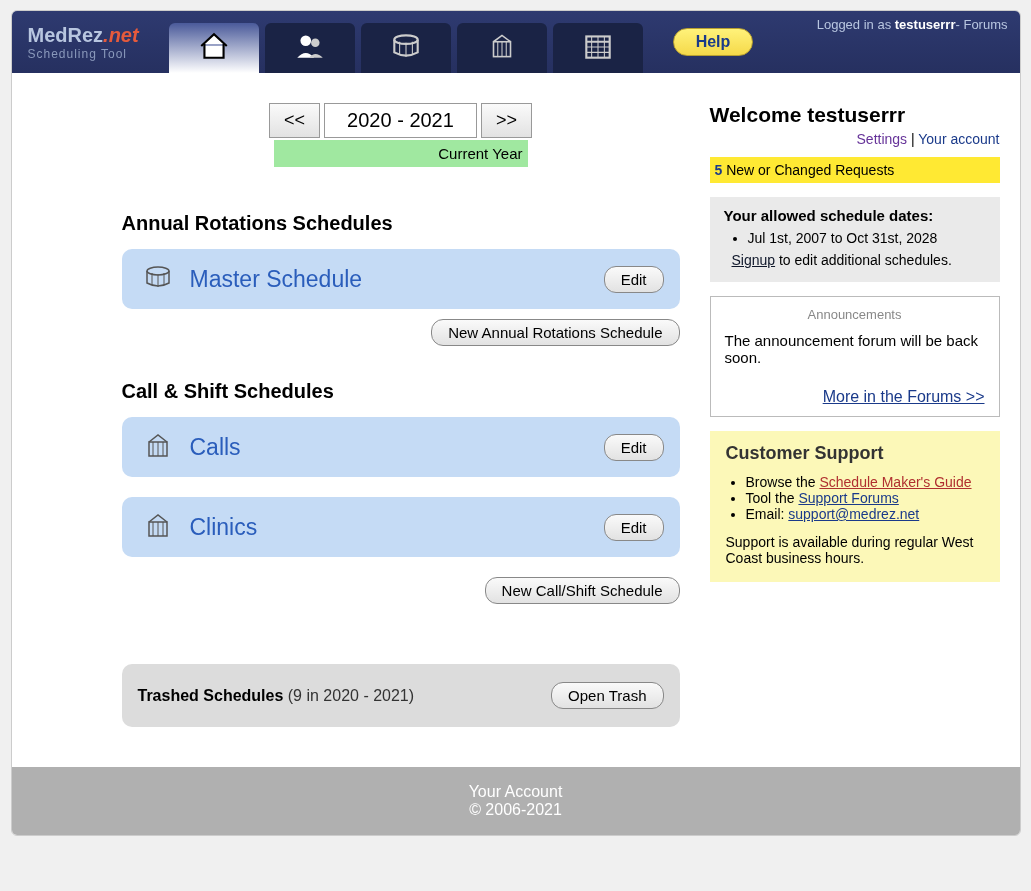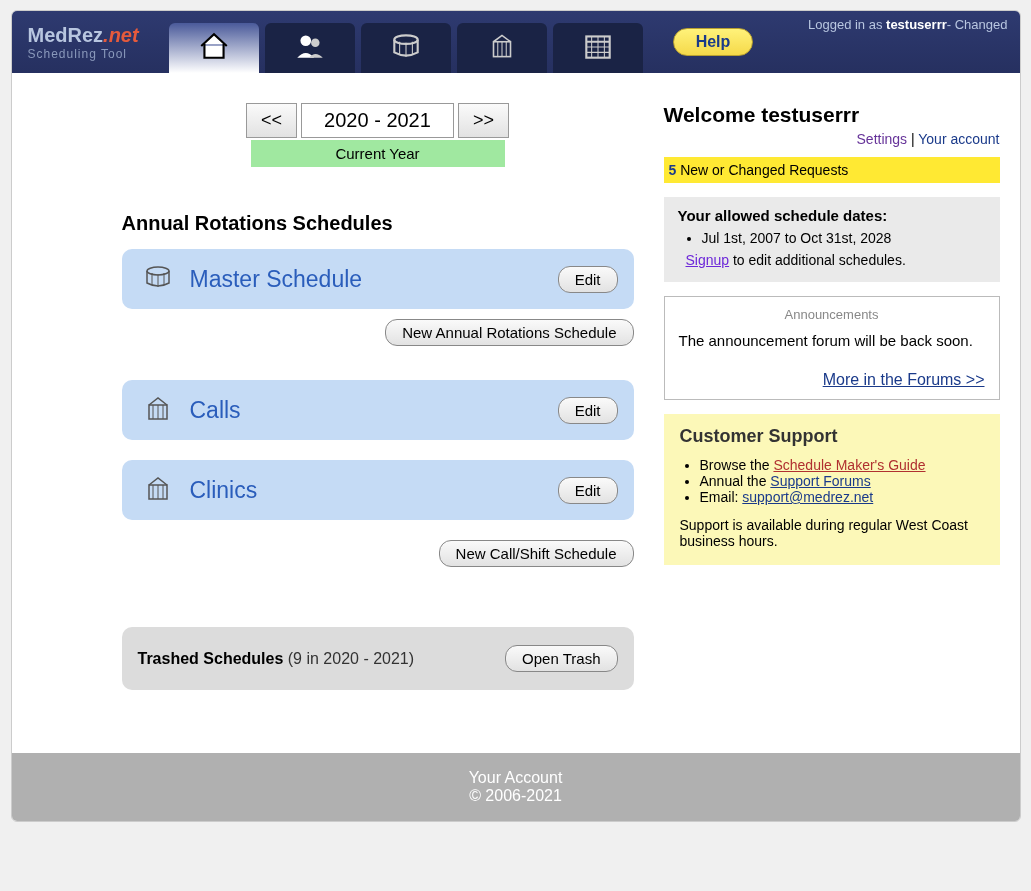--- a/index.html
+++ b/index.html
@@ -14,44 +14,44 @@
 .navtabs { display: flex; gap: 6px; margin-left: 30px; }
 .navtab { width: 90px; height: 50px; background: #1a2345; border-radius: 6px 6px 0 0; display: flex; align-items: center; justify-content: center; cursor: pointer; margin-top: 12px; }
 .navtab.active { background: linear-gradient(#4a5a9a, #fff); }
 .navtab svg { width: 34px; height: 34px; }
 .help-btn { margin-left: 30px; background: linear-gradient(#fff27a, #f5d94a); border: 1px solid #b8a030; border-radius: 14px; padding: 4px 22px; font-weight: bold; color: #1a3a8a; font-size: 16px; cursor: pointer; text-align: center; }
 .loginfo { position: absolute; right: 12px; top: 6px; color: #b8c6e0; font-size: 13px; }
 .loginfo b { color: #fff; }
 .loginfo a { color: #b8c6e0; text-decoration: none; cursor: pointer; }
 .content { display: flex; padding: 30px 20px 40px 20px; gap: 30px; min-height: 680px; }
 .main { flex: 1; padding-left: 90px; }
-.side { width: 336px; }
+.side { width: 290px; }
 .yearsel { display: flex; justify-content: center; gap: 4px; margin-bottom: 2px; }
 .yearsel button, .yearsel .yeardisp { border: 1px solid #999; background: linear-gradient(#fafafa,#e2e2e2); padding: 5px 14px; font-size: 18px; cursor: pointer; }
 .yearsel .yeardisp { background: #fff; cursor: default; padding: 5px 22px; font-size: 20px; }
-.curyear { background: #a0e8a0; text-align: center; padding: 5px; width: 254px; margin: 0 auto 45px; font-size: 15px; }
+.curyear { background: #a0e8a0; text-align: right; padding: 5px; width: 254px; margin: 0 auto 45px; font-size: 15px; }
 h2.sect { font-size: 20px; font-weight: bold; margin-bottom: 14px; }
 .schedcard { background: #c5dbf5; border-radius: 10px; padding: 12px 16px; display: flex; align-items: center; margin-bottom: 10px; }
 .schedcard .icon { width: 40px; text-align: center; }
 .schedcard .name { color: #2a5dbb; font-size: 23px; font-weight: 500; flex: 1; margin-left: 12px; cursor: pointer; }
 .schedcard button, .btn { border: 1px solid #888; background: linear-gradient(#fafafa,#e2e2e2); padding: 4px 16px; font-size: 15px; cursor: pointer; border-radius: 12px; }
 .newbtn-row { text-align: right; margin-bottom: 34px; }
 .trashbox { background: #dcdcdc; border-radius: 10px; padding: 18px 16px; display: flex; align-items: center; margin-top: 60px; }
 .trashbox .label { flex: 1; font-size: 16px; color: #333; }
 .trashbox .label b { color: #000; }
 .side h2 { font-size: 21px; margin-bottom: 4px; }
 .side .links { text-align: right; font-size: 14px; margin-bottom: 10px; }
 .side .links a { color: #1a3a8a; cursor: pointer; }
 .side .links a.purple { color: #663399; }
 .reqbanner { background: #ffe933; padding: 5px; font-size: 14px; margin-bottom: 14px; cursor: pointer; }
 .reqbanner b { color: #1a3a8a; }
 .datesbox { background: #eaeaea; padding: 10px 14px 14px; font-size: 14px; margin-bottom: 14px; }
 .datesbox .hd { font-weight: bold; font-size: 15px; margin-bottom: 6px; }
 .datesbox ul { list-style: disc; margin-left: 24px; }
-.datesbox a { color: #6d28d9; text-decoration: underline; cursor: pointer; }
+.datesbox a { color: #0f172a; text-decoration: underline; cursor: pointer; }
 .annbox { border: 1px solid #bbb; padding: 10px 14px; font-size: 15px; margin-bottom: 14px; }
 .annbox .hd { text-align: center; color: #888; font-size: 13px; margin-bottom: 10px; }
 .annbox .more { text-align: right; margin-top: 22px; }
 .annbox .more a { color: #1a3a8a; text-decoration: underline; font-size: 16px; cursor: pointer; }
 .suppbox { background: #fcf8b8; padding: 12px 16px 16px; font-size: 14px; }
 .suppbox h3 { font-size: 18px; color: #333; margin-bottom: 10px; }
 .suppbox ul { list-style: disc; margin-left: 20px; margin-bottom: 12px; }
 .suppbox a { color: #1a3a8a; text-decoration: underline; cursor: pointer; }
 .suppbox a.red { color: #b03030; }
 .footer { background: #b0b0b0; color: #fff; text-align: center; padding: 16px; font-size: 16px; }
@@ -107,21 +107,21 @@
                 <line x1="16" y1="7" x2="16" y2="27"></line>
                 <line x1="22" y1="7" x2="22" y2="27"></line>
                 <line x1="5" y1="17" x2="27" y2="17"></line>
                 <line x1="5" y1="22" x2="27" y2="22"></line>
               </g>
             </svg></span>
       </div>
     </div>
     <button class="help-btn">Help</button>
     <div class="loginfo">
-      <span>Logged in as </span><b>testuserrr</b><span>- </span><a>Changed</a>
+      <span>Logged in as </span><b>testuserrr</b><span>- </span><a>Forums</a>
     </div>
   </div>
 
   <div class="content">
     <div class="main">
       <div class="yearsel">
         <button>&lt;&lt;</button>
         <div class="yeardisp">2020 - 2021</div>
         <button>&gt;&gt;</button>
       </div>
@@ -134,20 +134,21 @@
               <path d="M5 10 V22 Q16 28 27 22 V10" fill="none" stroke="#555" stroke-width="1.5"></path>
               <line x1="10" y1="12" x2="10" y2="24" stroke="#555"></line>
               <line x1="16" y1="13" x2="16" y2="26" stroke="#555"></line>
               <line x1="22" y1="12" x2="22" y2="24" stroke="#555"></line>
             </svg></span>
         <a class="name">Master Schedule</a>
         <button>Edit</button>
       </div>
       <div class="newbtn-row"><button class="btn">New Annual Rotations Schedule</button></div>
 
+      <h2 class="sect">Call &amp; Shift Schedules</h2>
       <div class="schedcard">
         <span class="icon"><svg width="32" height="32" viewBox="0 0 32 32">
               <rect x="7" y="13" width="18" height="14" fill="none" stroke="#555" stroke-width="1.5"></rect>
               <path d="M7 13 L16 6 L25 13" fill="none" stroke="#555" stroke-width="1.5"></path>
               <line x1="11" y1="13" x2="11" y2="27" stroke="#555"></line>
               <line x1="16" y1="13" x2="16" y2="27" stroke="#555"></line>
               <line x1="21" y1="13" x2="21" y2="27" stroke="#555"></line>
             </svg></span>
         <a class="name">Calls</a>
         <button>Edit</button>
@@ -189,21 +190,21 @@
       </div>
       <div class="annbox">
         <div class="hd">Announcements</div>
         <div>The announcement forum will be back soon.</div>
         <div class="more"><a>More in the Forums &gt;&gt;</a></div>
       </div>
       <div class="suppbox">
         <h3>Customer Support</h3>
         <ul>
           <li><span>Browse the </span><a class="red">Schedule Maker's Guide</a></li>
-          <li><span>Annual the </span><a>Support Forums</a></li>
+          <li><span>Tool the </span><a>Support Forums</a></li>
           <li><span>Email: </span><a>support@medrez.net</a></li>
         </ul>
         <div>Support is available during regular West Coast business hours.</div>
       </div>
     </div>
   </div>
 
   <div class="footer">
     <div><a>Your Account</a></div>
     <div>© 2006-2021</div>

